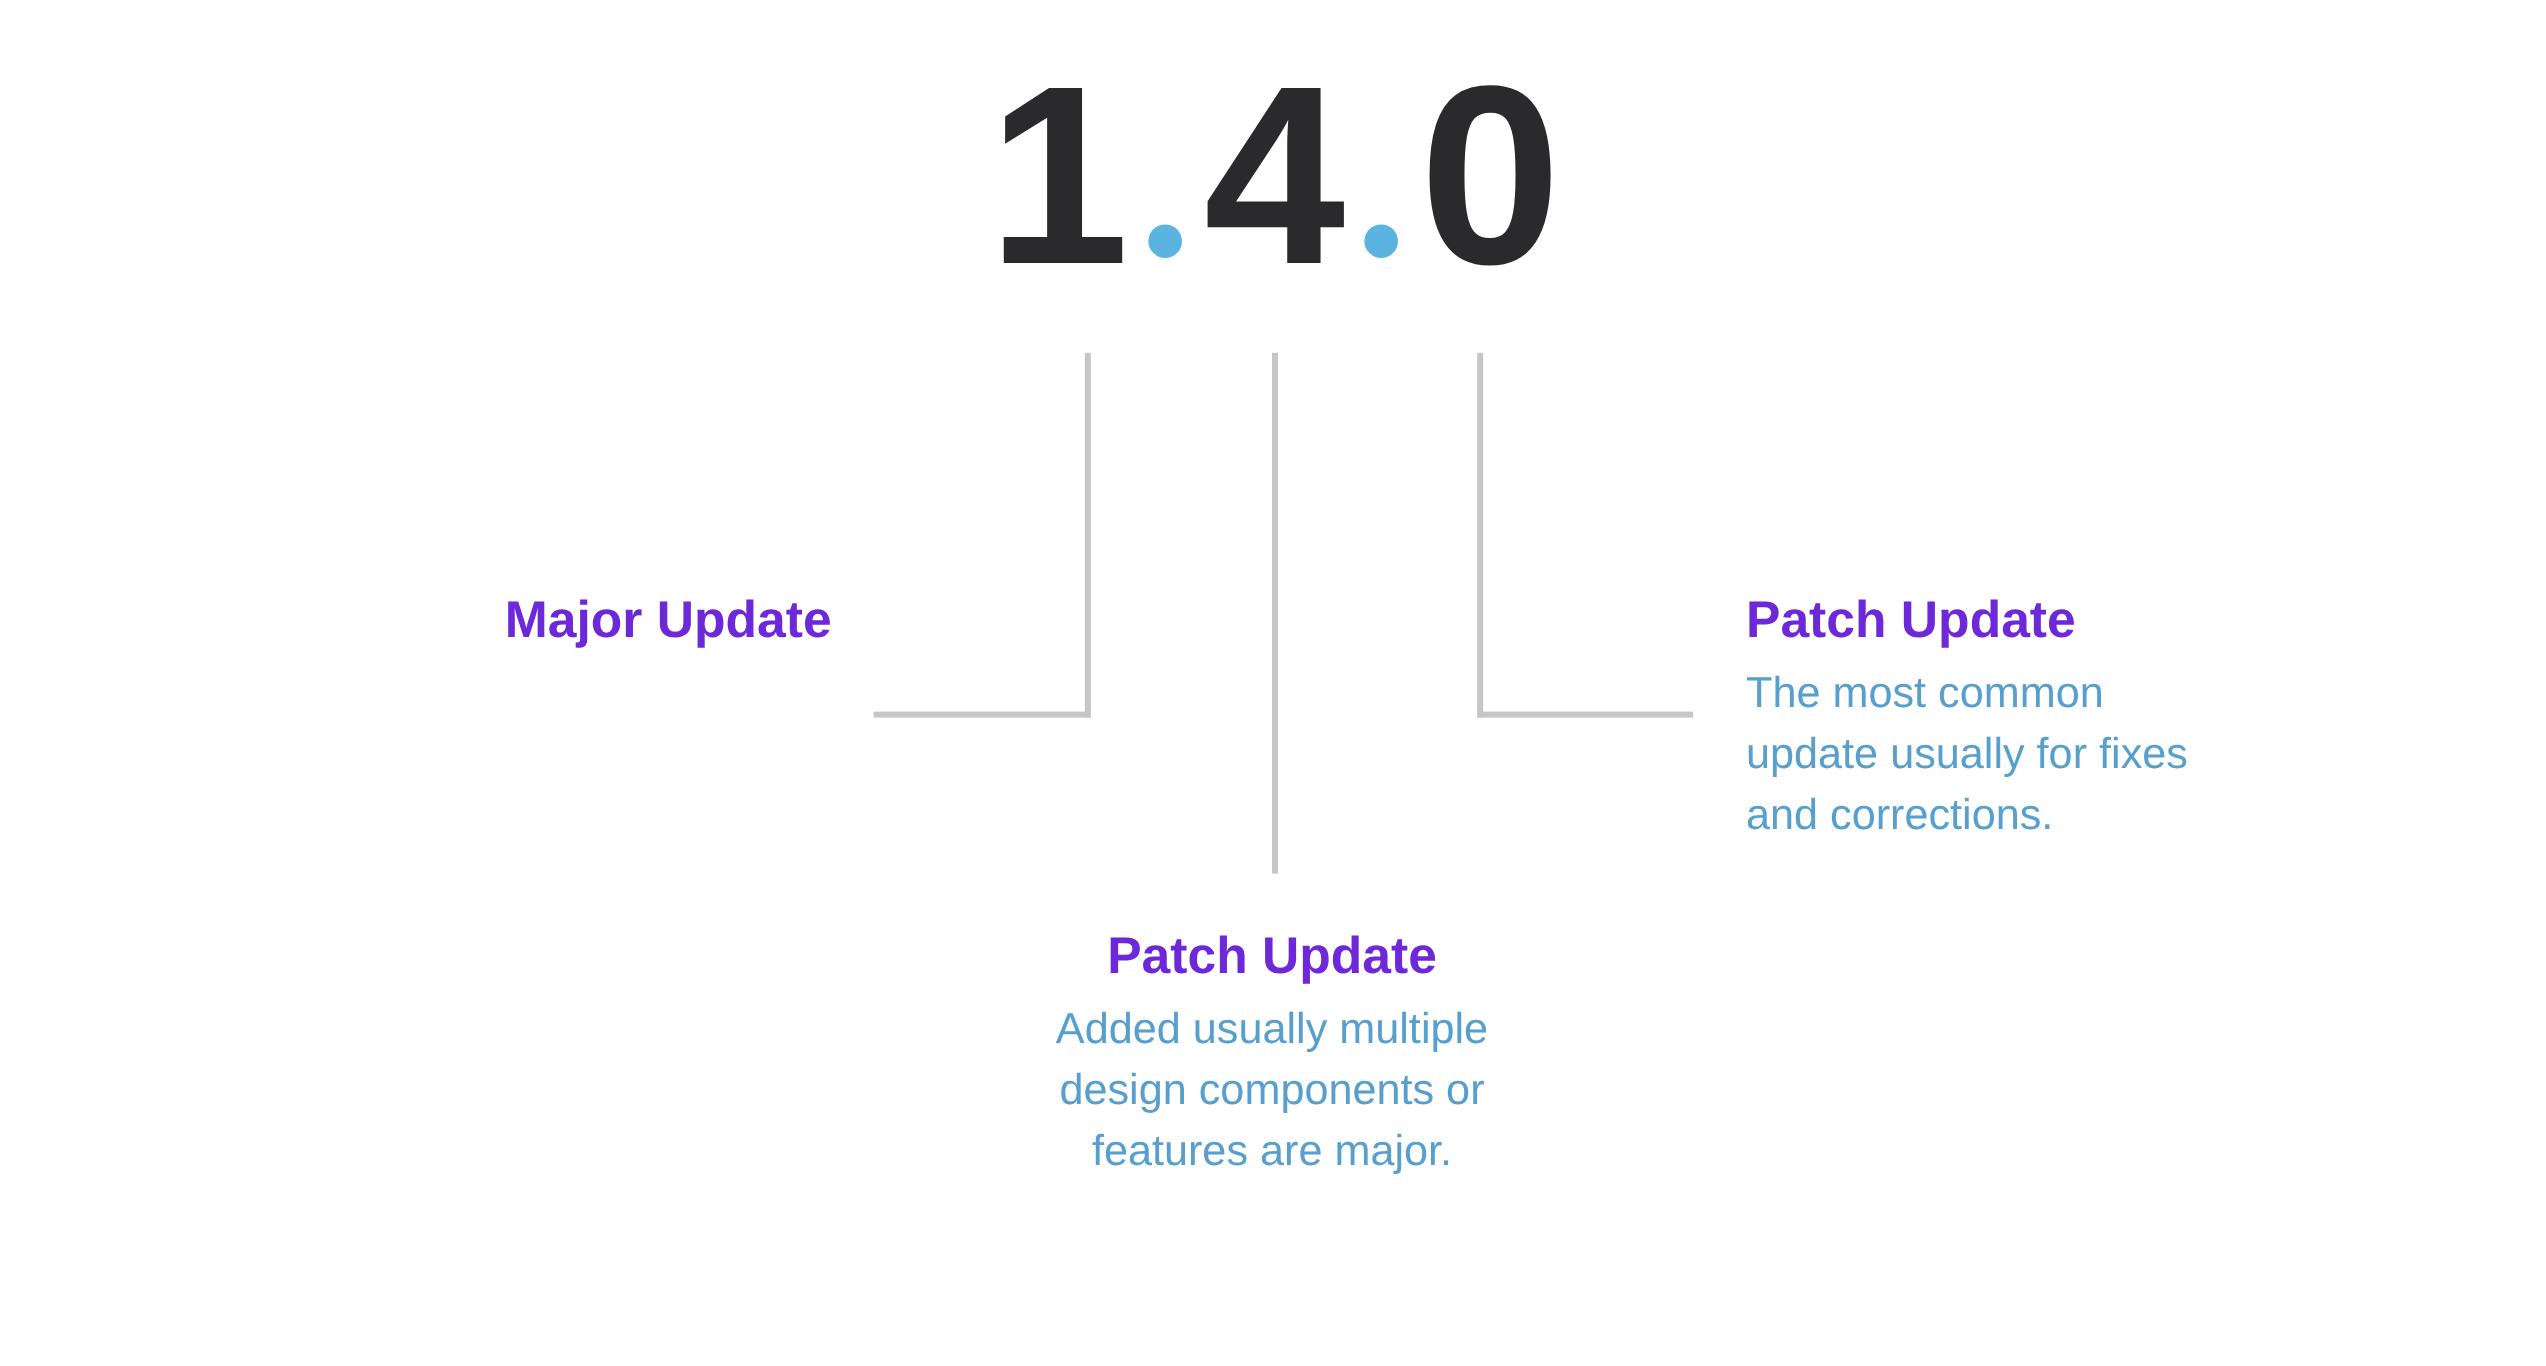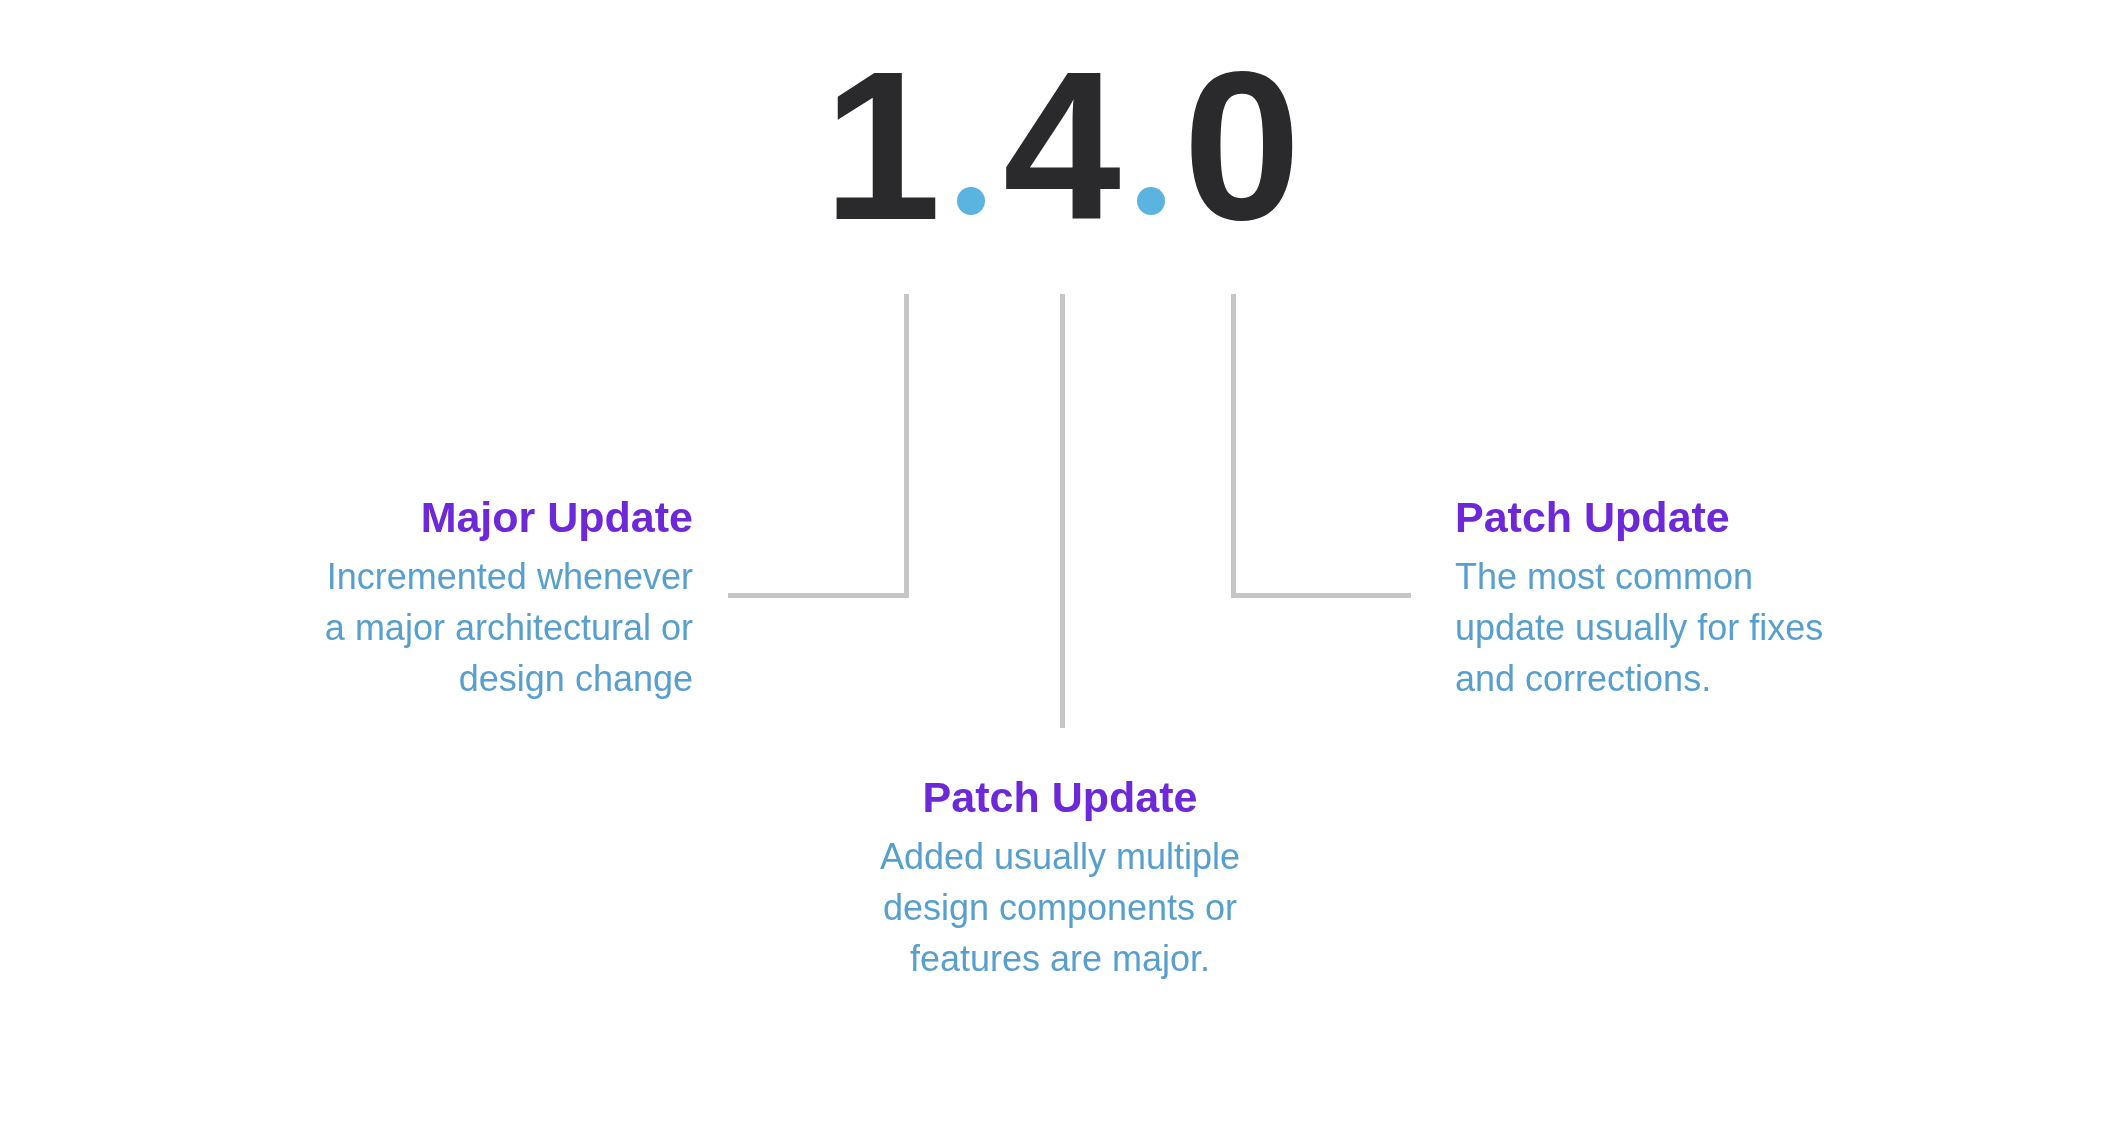--- a/index.html
+++ b/index.html
@@ -127,25 +127,20 @@
   <div class="connector v-line" id="conn-left-vertical"></div>
   <div class="connector h-line" id="conn-left-horizontal"></div>
 
   <div class="connector v-line" id="conn-center-vertical"></div>
 
   <div class="connector v-line" id="conn-right-vertical"></div>
   <div class="connector h-line" id="conn-right-horizontal"></div>
 
   <div class="callout" id="callout-major">
     <div class="callout-title">Major Update</div>
-    <div class="callout-body">
-      <span class="line">Incremented whenever</span>
-      <span class="line">a major architectural or</span>
-      <span class="line">design change</span>
-    </div>
   </div>
 
   <div class="callout" id="callout-minor">
     <div class="callout-title">Patch Update</div>
     <div class="callout-body">
       <span class="line">Added usually multiple</span>
       <span class="line">design components or</span>
       <span class="line">features are major.</span>
     </div>
   </div>

